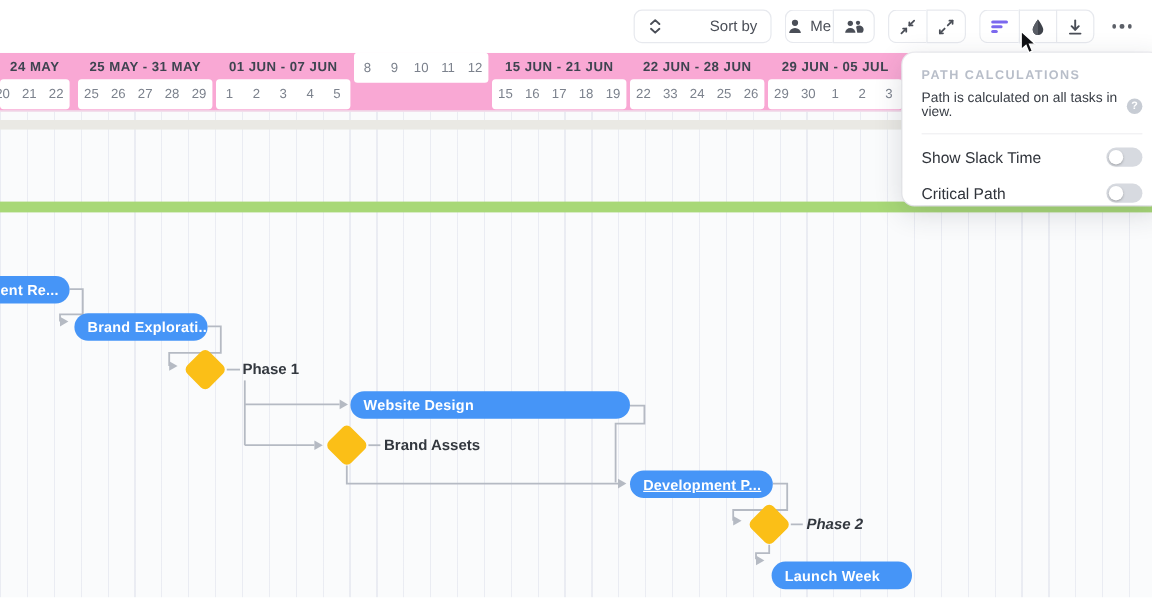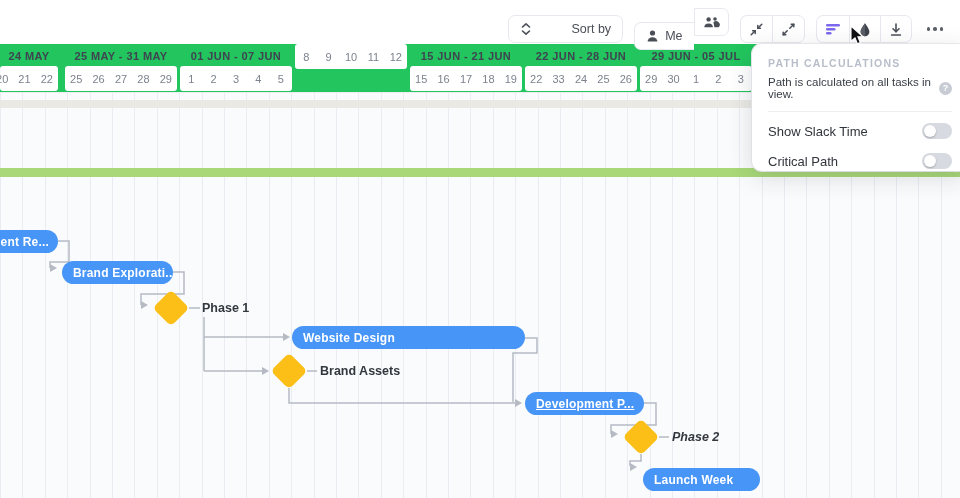--- a/index.html
+++ b/index.html
@@ -16,21 +16,21 @@
   .btn { border-radius:7px; padding:0 11px;gap:40px; }
   .btn-group { display:inline-flex; }
   .btn-group .seg { padding:0 8px; border-right-width:0; }
   .btn-group .seg:first-child { border-radius:7px 0 0 7px; }
   .btn-group .seg:last-child { border-radius:0 7px 7px 0; border-right-width:1px; }
   .dots-btn { border:none; background:none; display:inline-flex; gap:3px; align-items:center; height:28px; padding:0 4px; }
   .dot { width:3.5px; height:3.5px; border-radius:50%; background:#5c6068; }
   .icon-svg { display:block; }
 
   
-  .cal-header { position:absolute; top:44px; left:0; right:0; height:49px; background:#22c55e;
+  .cal-header { position:absolute; top:44px; left:0; right:0; height:49px; background:#f9a8d4;
     display:flex; align-items:flex-start; z-index:2; border-bottom:1px solid #ededf1; }
   .week-group { display:flex; flex-direction:column; width:112px; margin-right:3px; flex:none; }
   .week-group.partial { width:58px; margin-right:7px; }
   .week-label { height:22px; line-height:24px; text-align:center; font-size:11px; font-weight:bold;
     color:#3e4450; letter-spacing:.4px; white-space:nowrap; }
   .days { display:flex; height:25px; background:#fff; border-radius:3px; align-items:center; }
   .day { flex:1; text-align:center; font-size:11px; color:#7c828d; }
   .week-group.partial .day:first-child { margin-left:-9px; }
 
   
@@ -75,21 +75,21 @@
     <div class="toolbar-inner">
       <button class="btn">
         <svg class="icon-svg" width="12" height="14" viewBox="0 0 12 14" fill="none" stroke="#4a4e57" stroke-width="1.6" stroke-linecap="round" stroke-linejoin="round">
           <path d="M2.5 5 L6 1.8 L9.5 5"></path>
             <path d="M2.5 9 L6 12.2 L9.5 9"></path>
         </svg>
         <span>Sort by</span>
       </button>
 
       <div class="btn-group">
-        <button class="seg" style="padding:0 11px;margin-top:14px;">
+        <button class="seg" style="padding:0 1px;">
           <svg class="icon-svg" width="13" height="14" viewBox="0 0 13 14" fill="#4a4e57">
             <circle cx="6.5" cy="4" r="2.6"></circle>
               <path d="M1.6 12.6 a4.9 4.3 0 0 1 9.8 0 Z"></path>
           </svg>
           <span>Me</span>
         </button>
         <button class="seg">
           <svg class="icon-svg" width="17" height="14" viewBox="0 0 17 14" fill="#4a4e57">
             <circle cx="5.6" cy="4.4" r="2.2"></circle>
               <path d="M1.3 12.2 a4.3 3.8 0 0 1 8.6 0 Z"></path>

